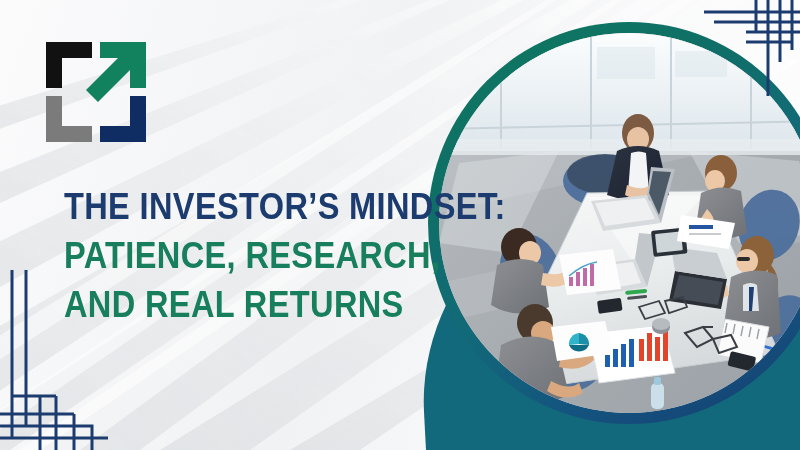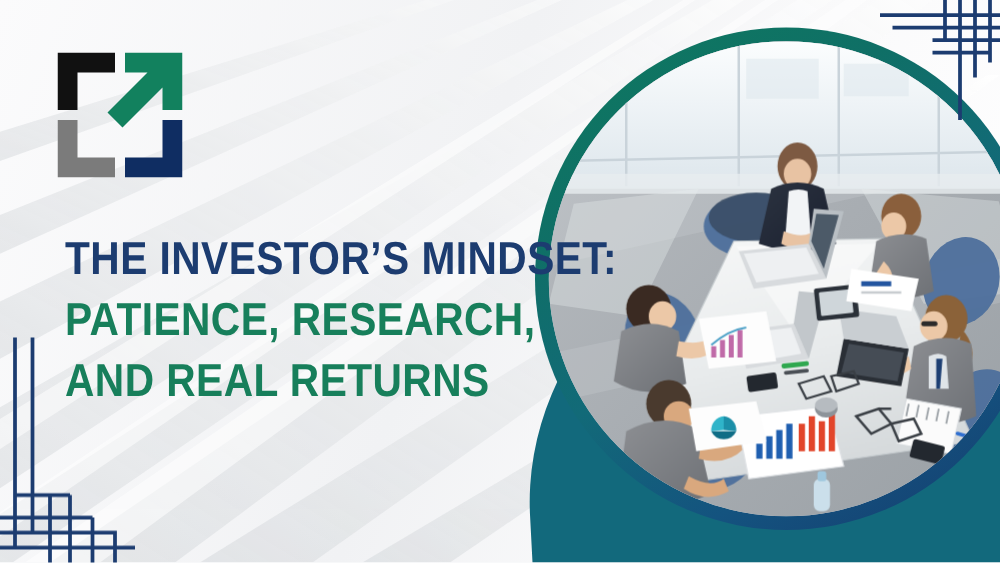--- a/index.html
+++ b/index.html
@@ -48,21 +48,21 @@
 
   
   .logo{
     position:absolute;left:46px;top:42px;
     width:100px;height:100px;
   }
   .logo svg{display:block;}
 
   
   .headline{
-    position:absolute;left:52px;top:182px;
+    position:absolute;left:64px;top:182px;
     width:400px;
   }
   .hl{
     display:block;
     font-family:"Liberation Sans Narrow","Liberation Sans",sans-serif;
     font-weight:bold;
     font-size:37px;
     line-height:49px;
     letter-spacing:0.4px;
     transform:scaleX(0.88);

